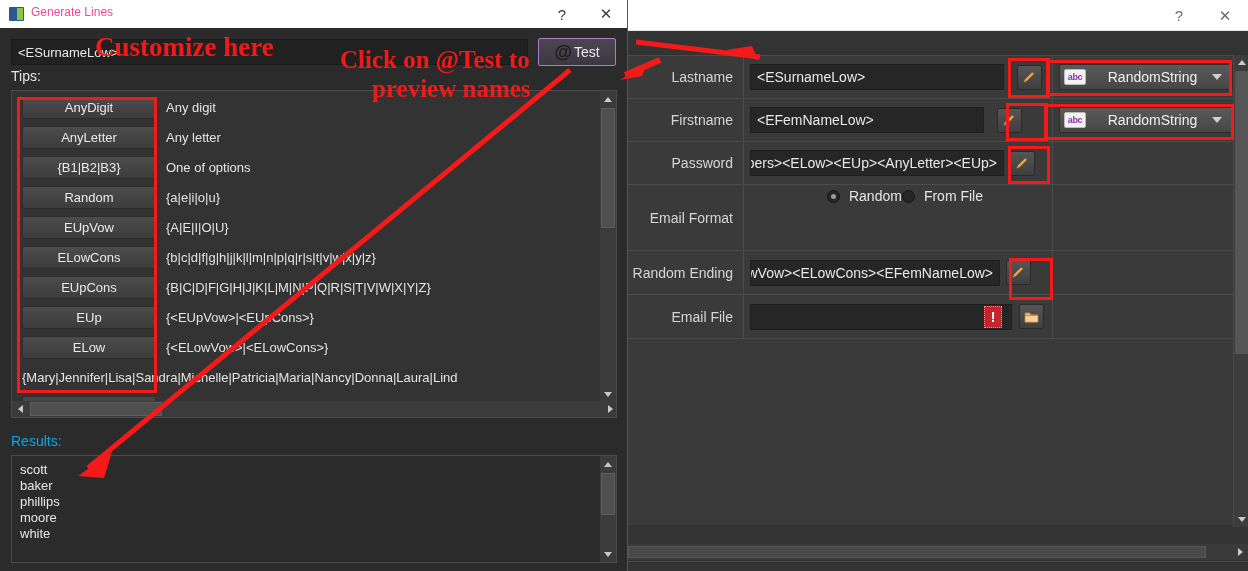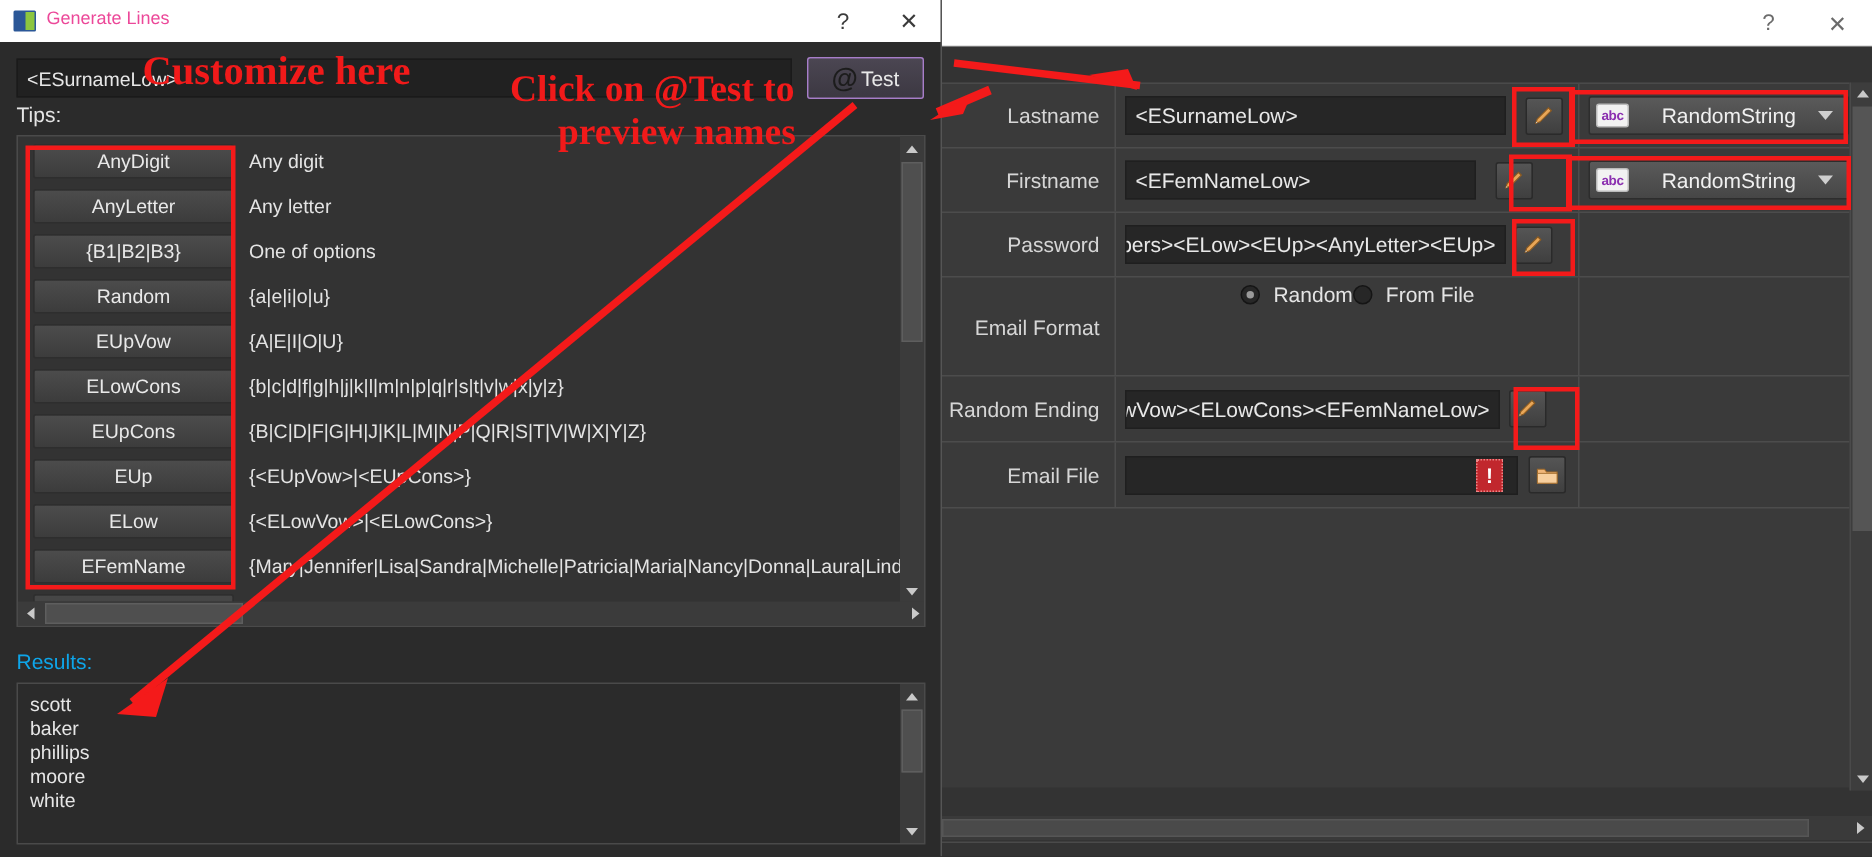--- a/index.html
+++ b/index.html
@@ -517,21 +517,20 @@
         </div>
         <div class="tip-row">
           <div class="tip-btn">EUp</div>
           <div class="tip-desc">{&lt;EUpVow&gt;|&lt;EUpCons&gt;}</div>
         </div>
         <div class="tip-row">
           <div class="tip-btn">ELow</div>
           <div class="tip-desc">{&lt;ELowVow&gt;|&lt;ELowCons&gt;}</div>
         </div>
         <div class="tip-row">
-          <div class="tip-btn">EFemName</div>
           <div class="tip-desc">{Mary|Jennifer|Lisa|Sandra|Michelle|Patricia|Maria|Nancy|Donna|Laura|Lind</div>
         </div>
         <div class="tip-row" style="opacity:0.85;">
           <div class="tip-btn">EFemNameLow</div>
           <div class="tip-desc">{mary|jennifer|lisa|sandra|michelle|patricia|maria|nancy|donna|laura|linda</div>
         </div>
       </div>
 
       <div id="tips-vscroll">
         <div class="a" style="top:0;">

